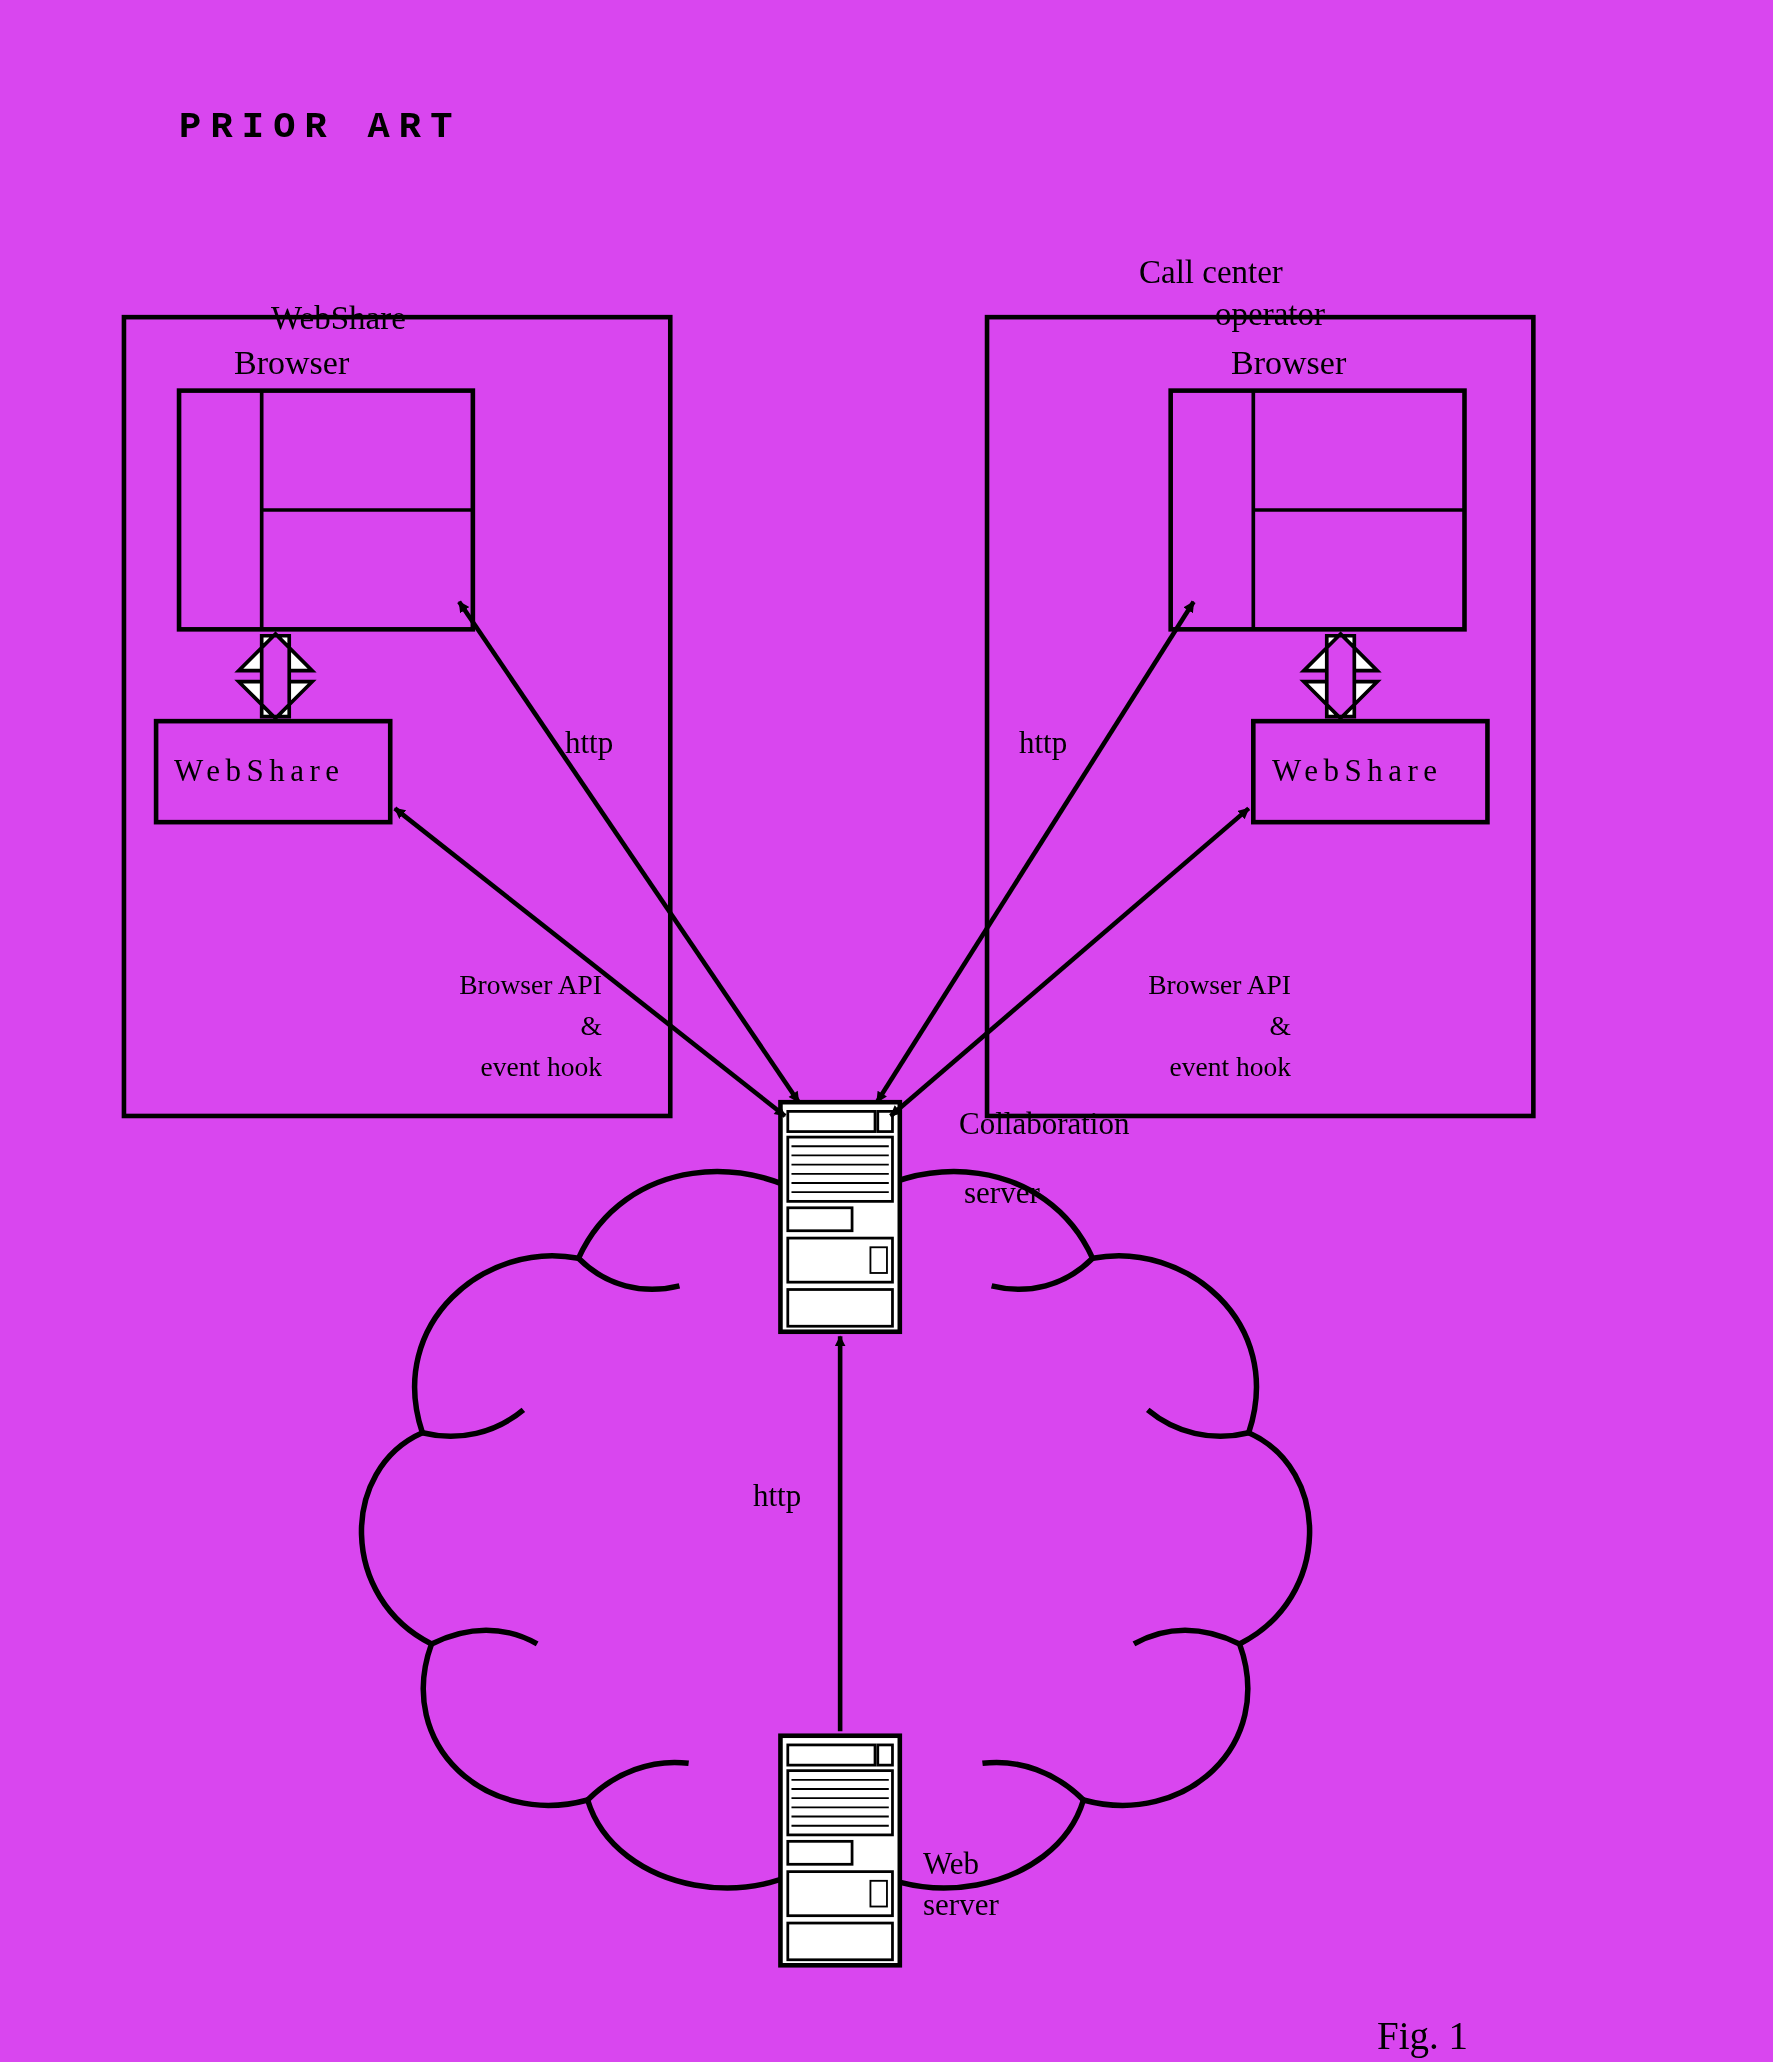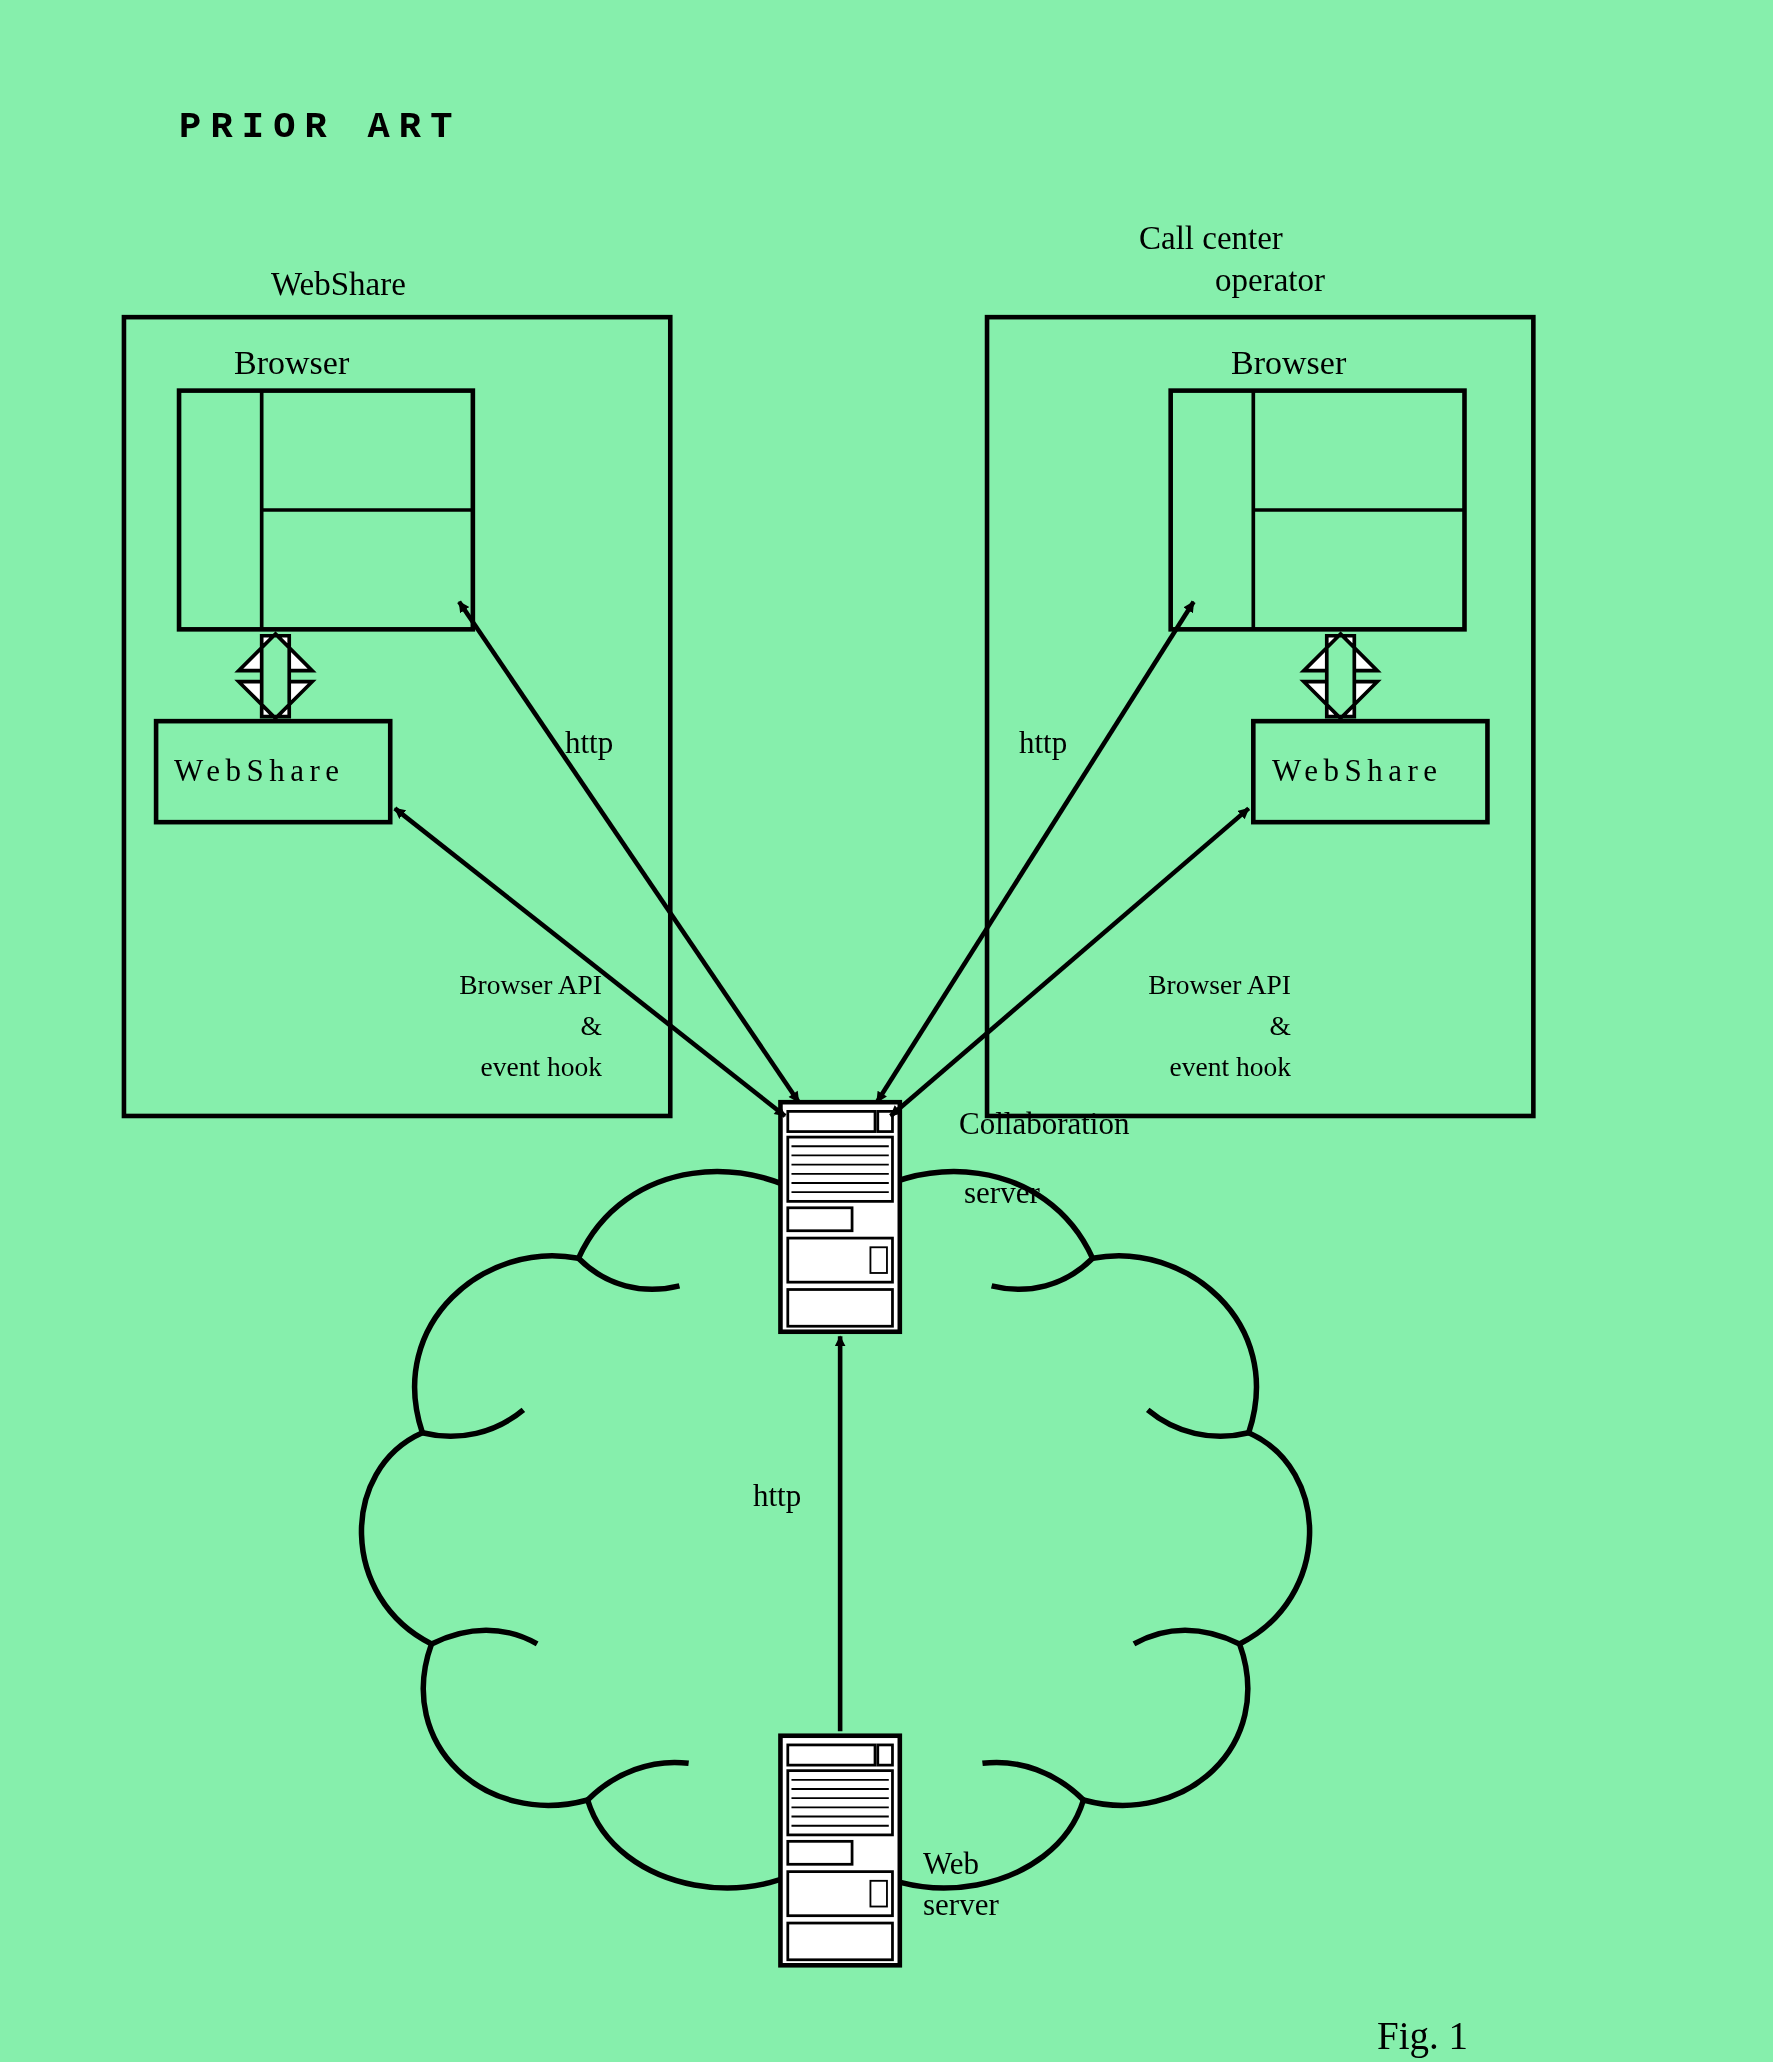--- a/index.html
+++ b/index.html
@@ -5,36 +5,37 @@
   body {
     margin: 0;
     padding: 0;
     background: #ffffff;
     font-family: "Times New Roman", serif;
   }
   .page {
     position: relative;
     width: 1773px;
     height: 2063px;
-    background: #86efac;
+    background: #d946ef;
   }
   .text {
     position: absolute;
     color: #000;
     white-space: pre;
   }
   .prior-art {
     font-family: "Courier New", monospace;
     font-size: 37px;
     letter-spacing: 9.2px;
     font-weight: bold;
   }
   .title {
     font-size: 33px;
     text-align: center;
+    margin-top: 34px;
   }
   .subtitle {
     font-size: 34px;
     text-align: right;
   }
   .webshare {
     font-family: Liberation Serif, serif;
     font-size: 31px;
     letter-spacing: 5.5px;
   }

